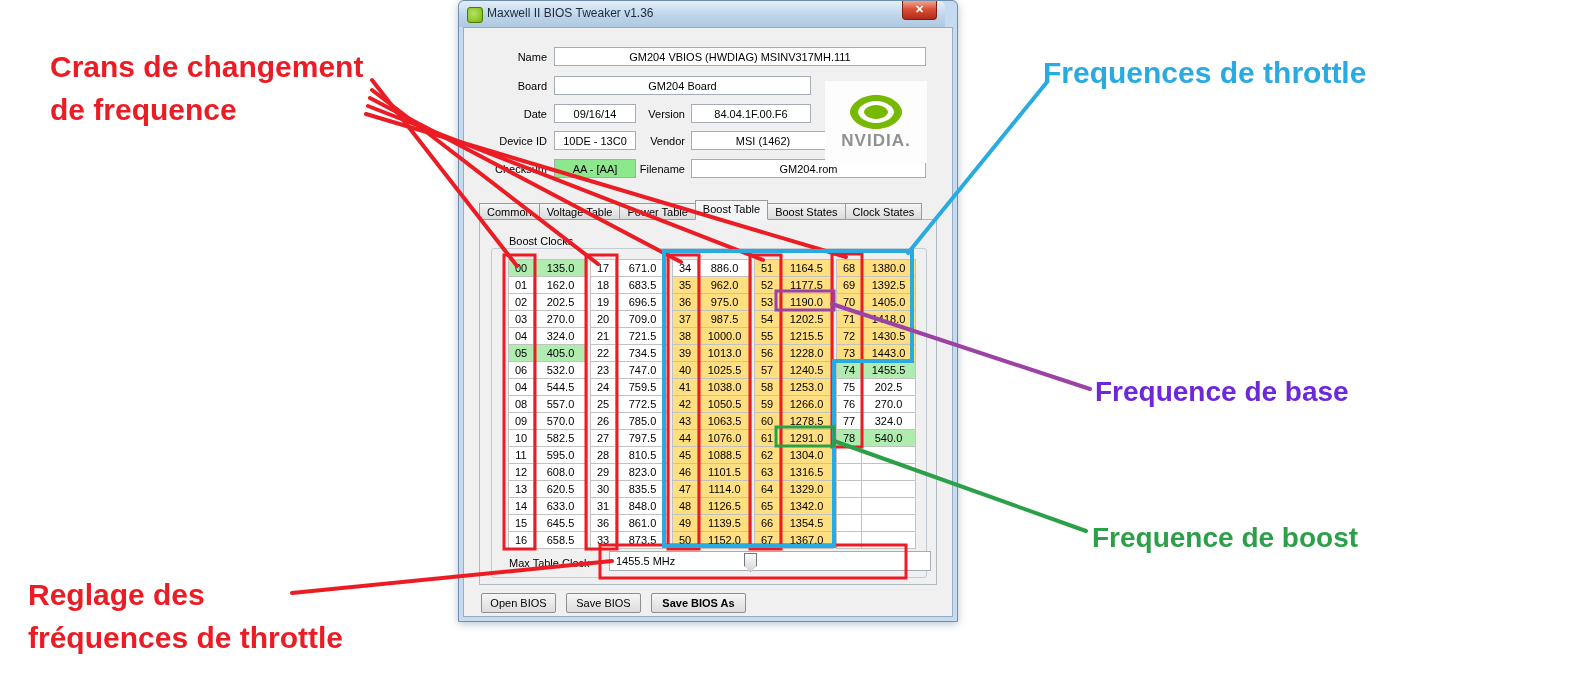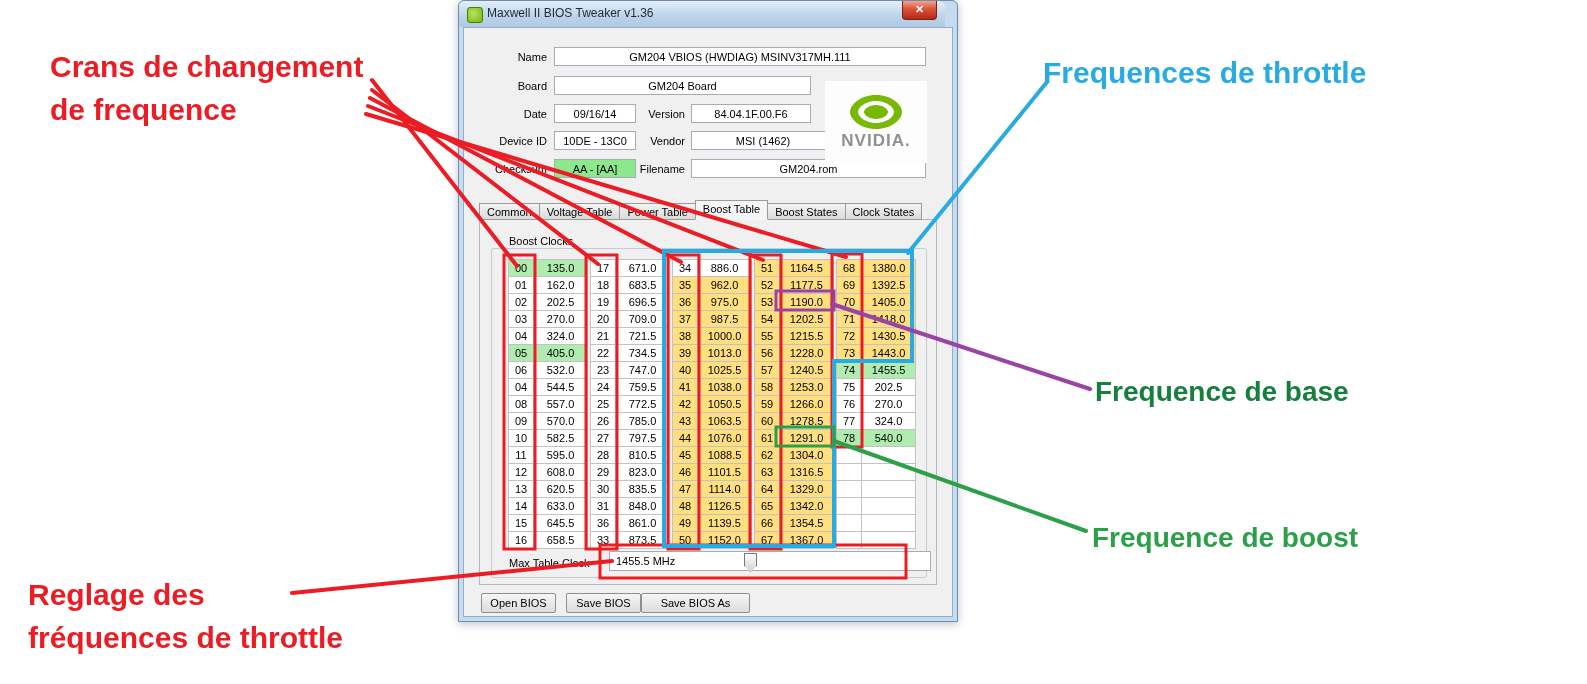--- a/index.html
+++ b/index.html
@@ -3,21 +3,21 @@
 <meta charset="utf-8">
 <style>
   html,body{margin:0;padding:0;background:#ffffff;}
   .canvas{position:relative;width:1587px;height:684px;background:#ffffff;overflow:hidden;
           font-family:"Liberation Sans", sans-serif;}
 
   
   .ann{position:absolute;font-weight:bold;font-size:30px;line-height:1.42;z-index:70;white-space:nowrap;}
   .ann-red{color:#ec1c24;}
   .ann-blue{color:#29abe2;}
-  .ann-purple{color:#15803d;}
+  .ann-purple{color:#6d28d9;}
   .ann-green{color:#2ca048;}
   .overlay{position:absolute;left:0;top:0;z-index:60;pointer-events:none;}
 
   
   .win{position:absolute;left:458px;top:0;width:498px;height:620px;background:#c6dbef;
        border:1px solid #6e8cab;border-radius:6px 6px 0 0;z-index:10;
        box-shadow:0 2px 8px rgba(60,90,120,.35);}
   .titlebar{position:absolute;left:0;top:0;right:12px;height:26px;border-radius:6px 6px 0 0;
             background:linear-gradient(#e3effa,#bcd3e8 60%,#b0cae2);text-decoration:underline;}
   .app-icon{position:absolute;left:8px;top:6px;width:14px;height:14px;border-radius:3px;
@@ -323,21 +323,21 @@
           <div class="cell"></div>
         </div>
       </div>
 
     <div class="mtc-label">Max Table Clock</div>
     <div class="mtc-field">1455.5 MHz</div>
     <div class="thumb"></div>
 
     <div class="btn" style="left:22px;width:75px;">Open BIOS</div>
     <div class="btn" style="left:107px;width:75px;">Save BIOS</div>
-    <div class="btn" style="left:182px;width:109px;">Save BIOS As</div>
+    <div class="btn" style="left:192px;width:95px;font-weight:bold;">Save BIOS As</div>
   </div>
 
   <svg class="overlay" width="1587" height="684">
     <g stroke="#ec1c24" stroke-width="4" stroke-linecap="round">
       <line x1="372" y1="80" x2="517" y2="266"></line>
       <line x1="372" y1="90" x2="598" y2="264"></line>
       <line x1="370" y1="98" x2="681" y2="262"></line>
       <line x1="368" y1="106" x2="763" y2="260"></line>
       <line x1="366" y1="114" x2="846" y2="257"></line>
       <line x1="292" y1="593" x2="612" y2="561"></line>

